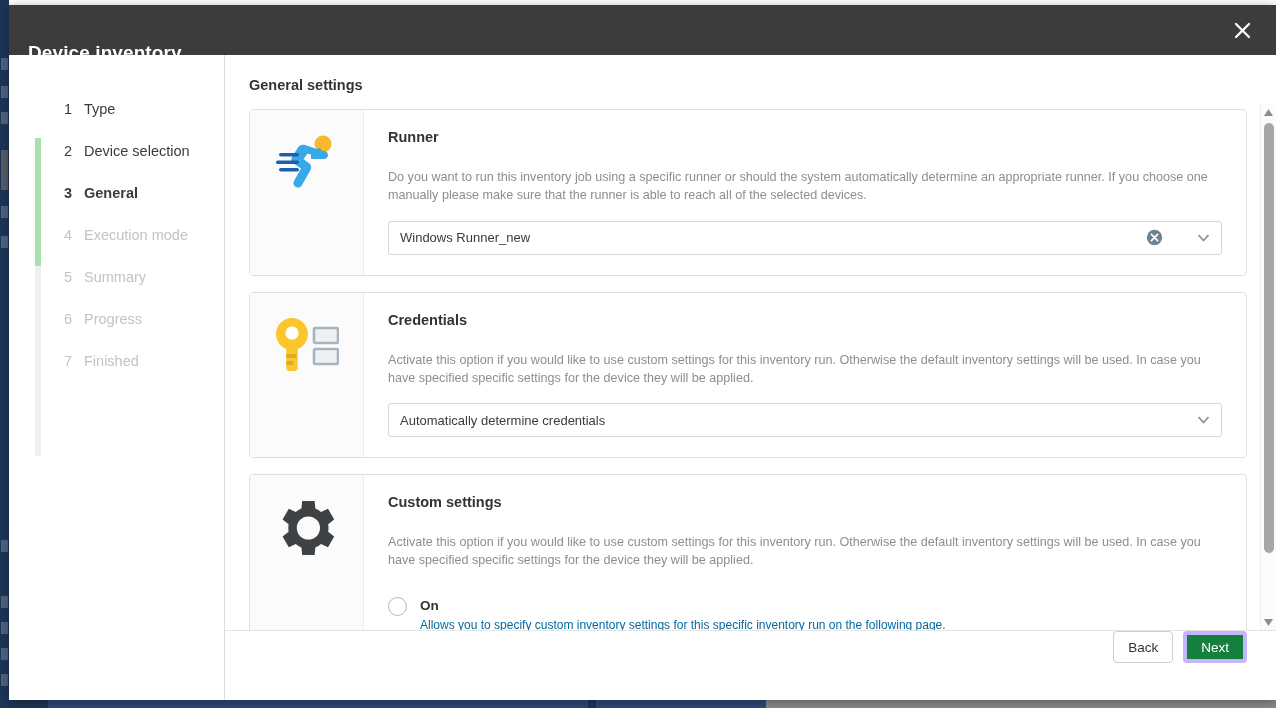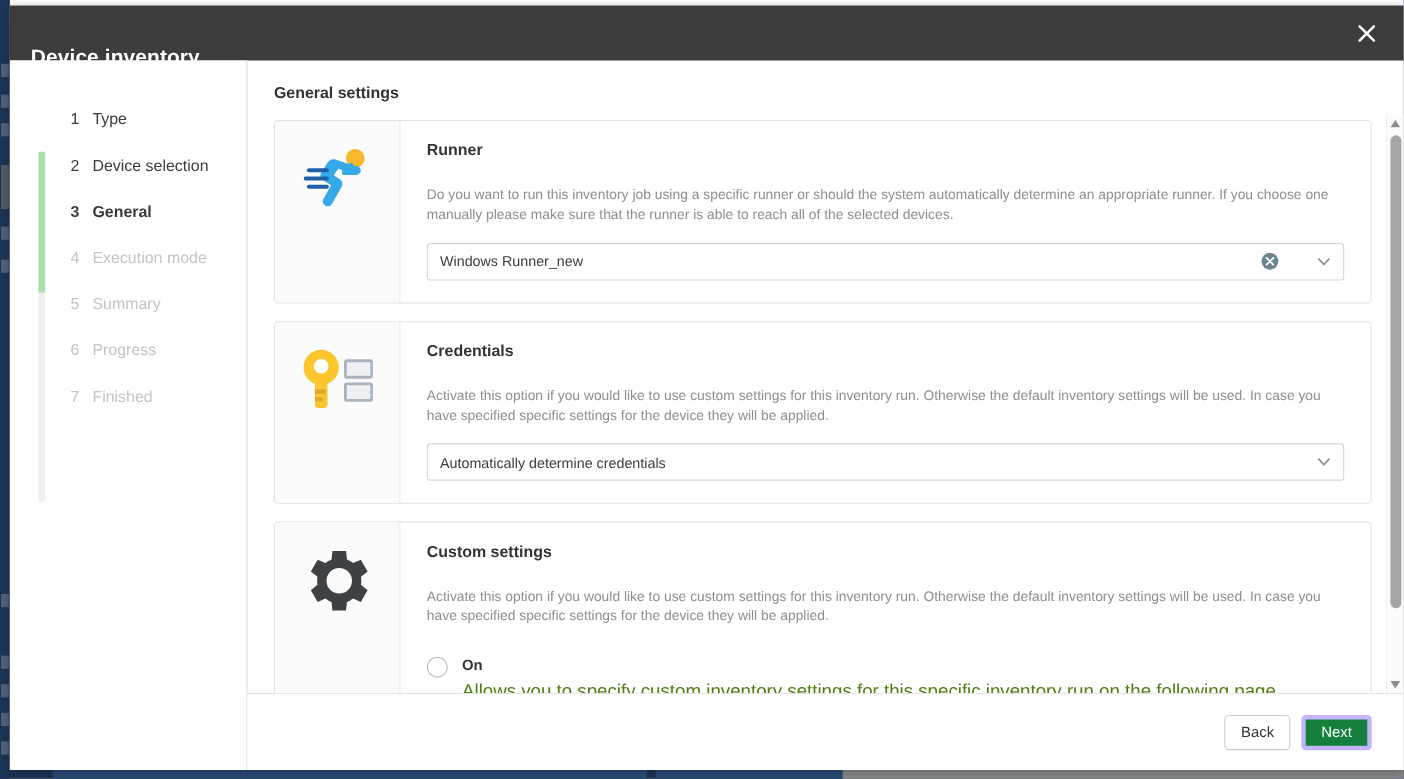--- a/index.html
+++ b/index.html
@@ -173,21 +173,21 @@
     border: 1px solid #b7b7b7;
     background: #fff;
     margin-right: 13px; margin-top: 1px;
     display: flex; align-items: center; justify-content: center;
     cursor: pointer;
   }
   .radio.checked { border-color: #9fa8b4; }
   .radio .dot { width: 9px; height: 9px; border-radius: 50%; background: #1565d8; }
   .radio-text { min-width: 0; }
   .radio-label { font-size: 13.5px; font-weight: 700; color: #333; line-height: 1.25; }
-  .radio-desc { font-size: 17px; color: #4d7c0f; margin-top: 3px; line-height: 1.4; }
+  .radio-desc { font-size: 12px; color: #0369a1; margin-top: 3px; line-height: 1.4; }
 
   
   .vscroll {
     position: absolute; top: 0; right: 0; width: 16px; bottom: 0;
     background: #fbfbfb; border-left: 1px solid #efefef;
     display: flex; flex-direction: column; align-items: center;
   }
   .vscroll .arrow {
     height: 16px; width: 16px; display: flex; align-items: center; justify-content: center;
     cursor: pointer; flex-shrink: 0;
@@ -195,21 +195,21 @@
   .vscroll .track { flex: 1; width: 16px; position: relative; }
   .vscroll .thumb {
     position: absolute; left: 3px; top: 3px; width: 10px; height: 430px;
     background: #a6a6a6; border-radius: 5px; cursor: pointer;
   }
 
   
   .footer {
     height: 70px; min-height: 70px;
     border-top: 1px solid #e4e4e4;
-    display: flex; align-items: center; justify-content: flex-end;
+    display: flex; justify-content: flex-end;
     padding-right: 29px; gap: 10px;
     background: #fff;
   }
   .btn {
     height: 32px; min-width: 52px;
     padding: 0 14px;
     border-radius: 4px;
     font-size: 13.5px;
     display: inline-flex; align-items: center; justify-content: center;
     cursor: pointer;

